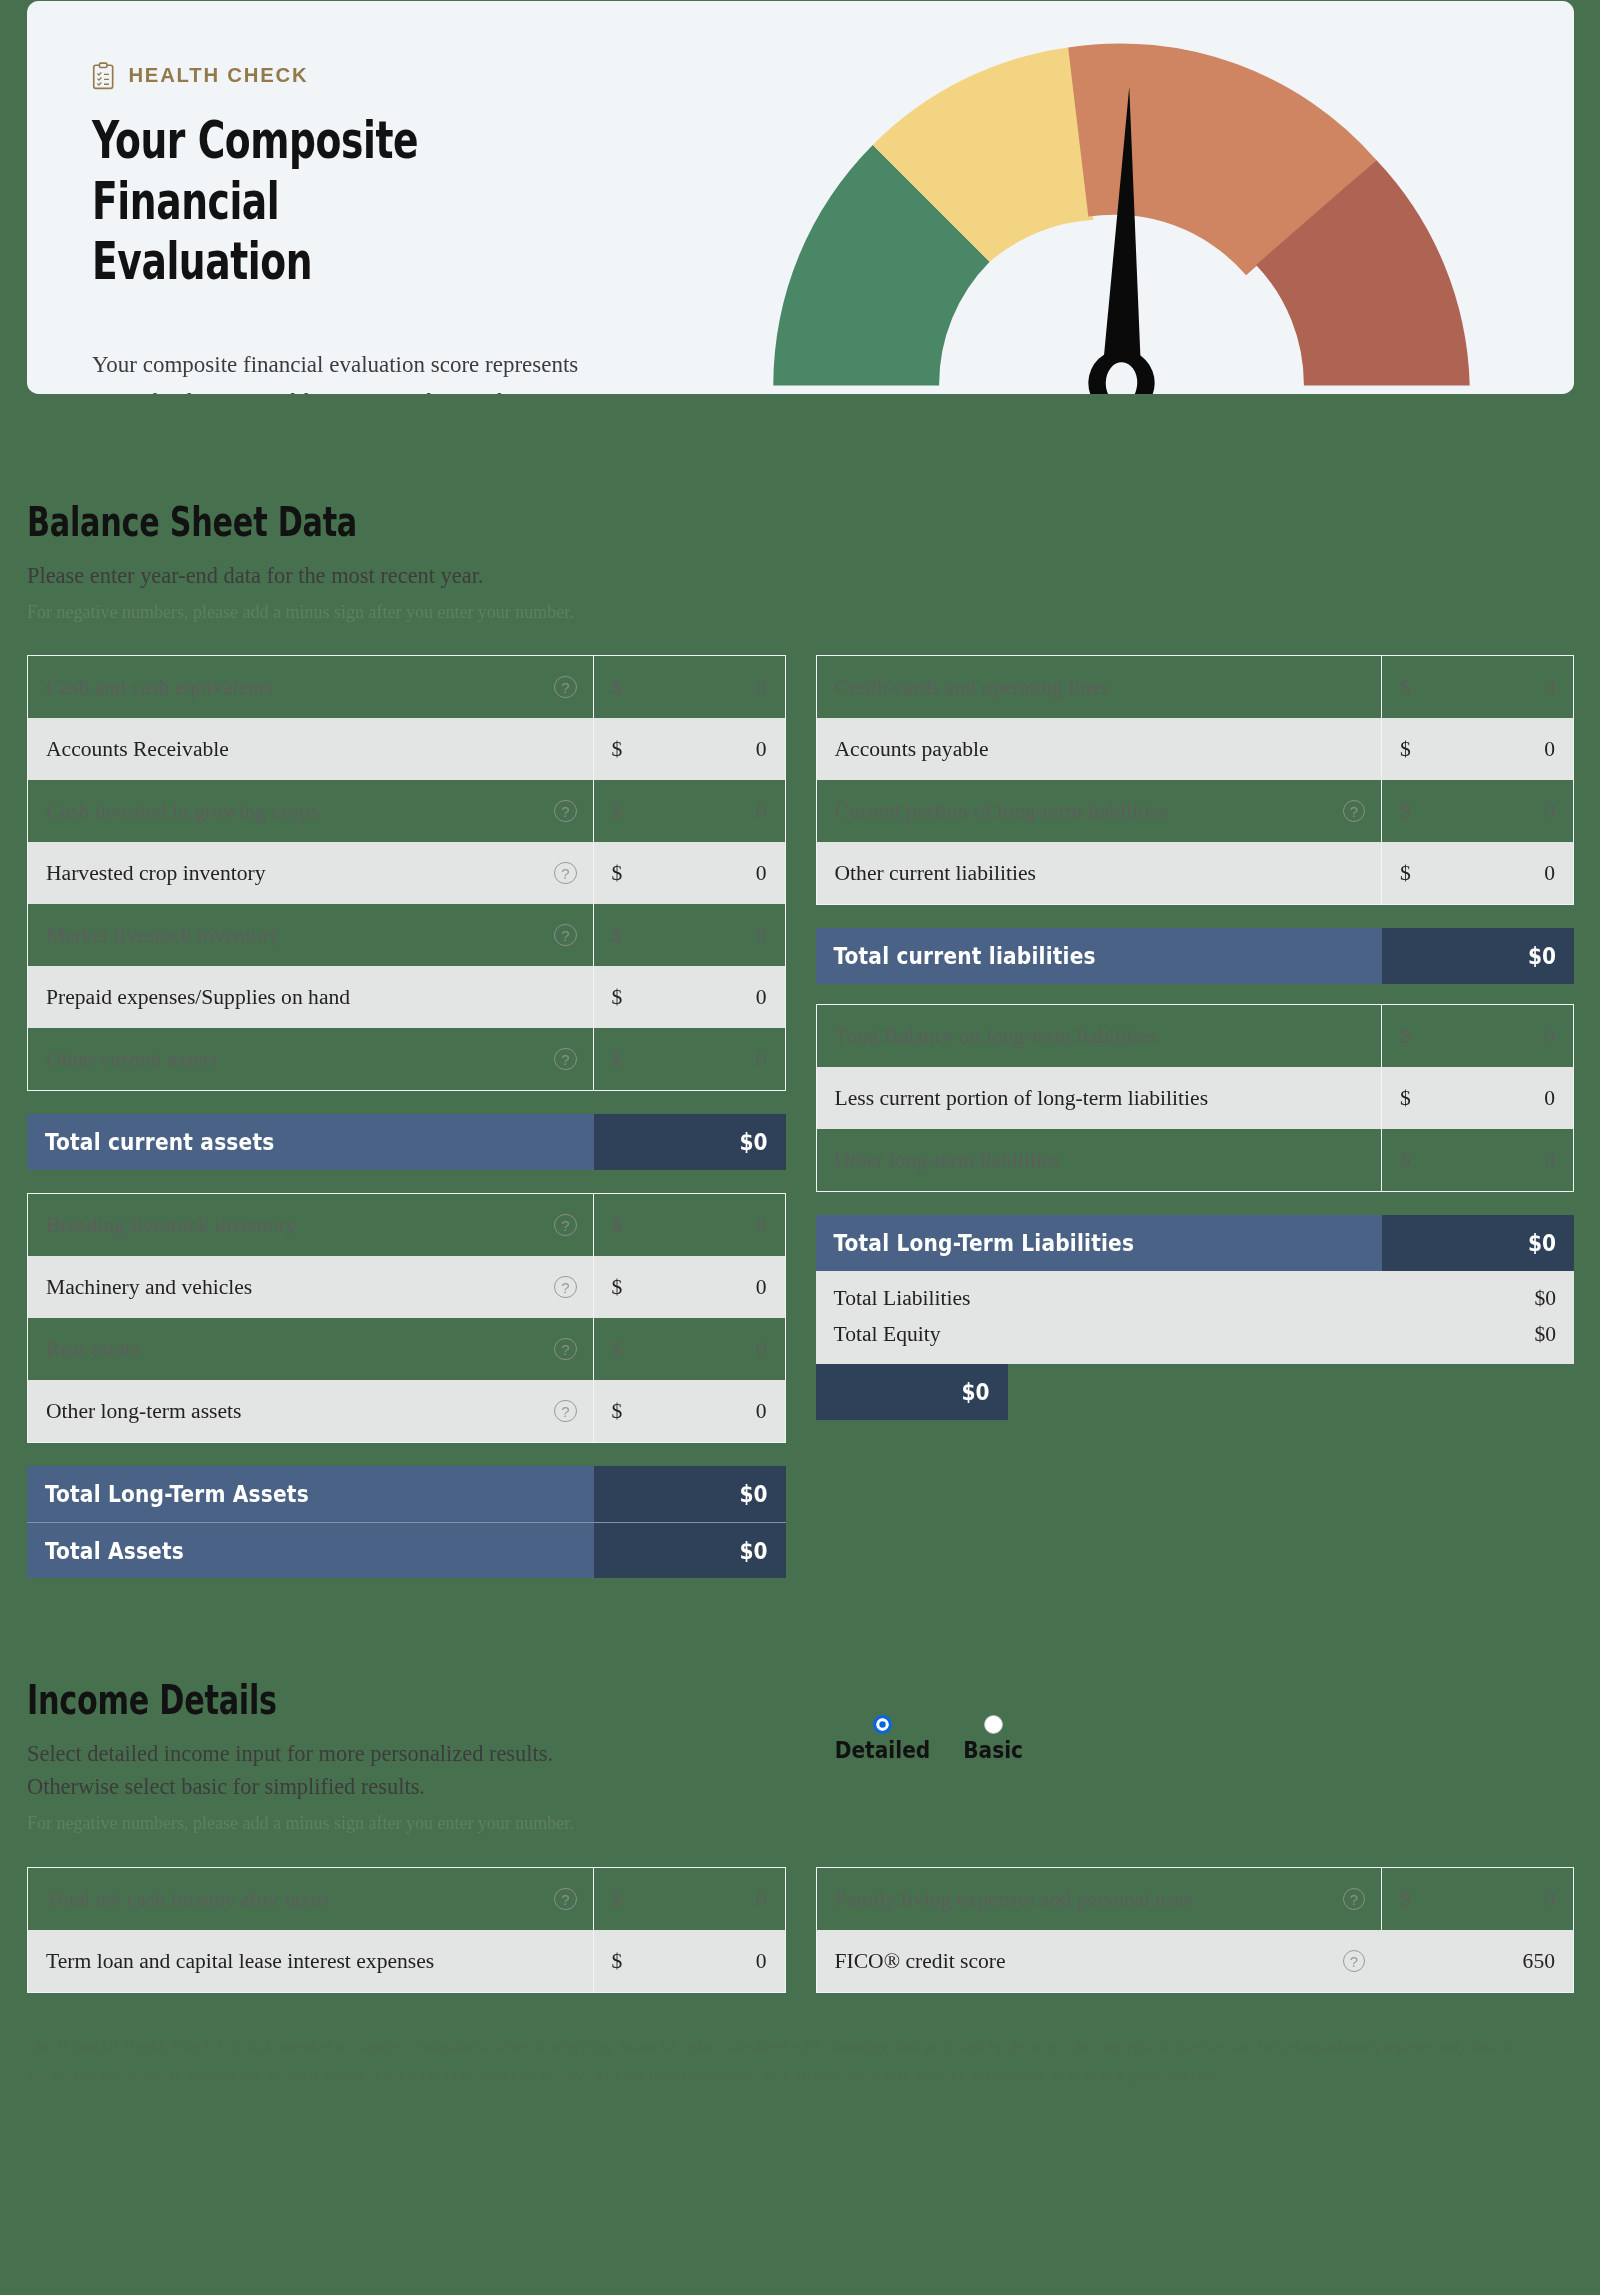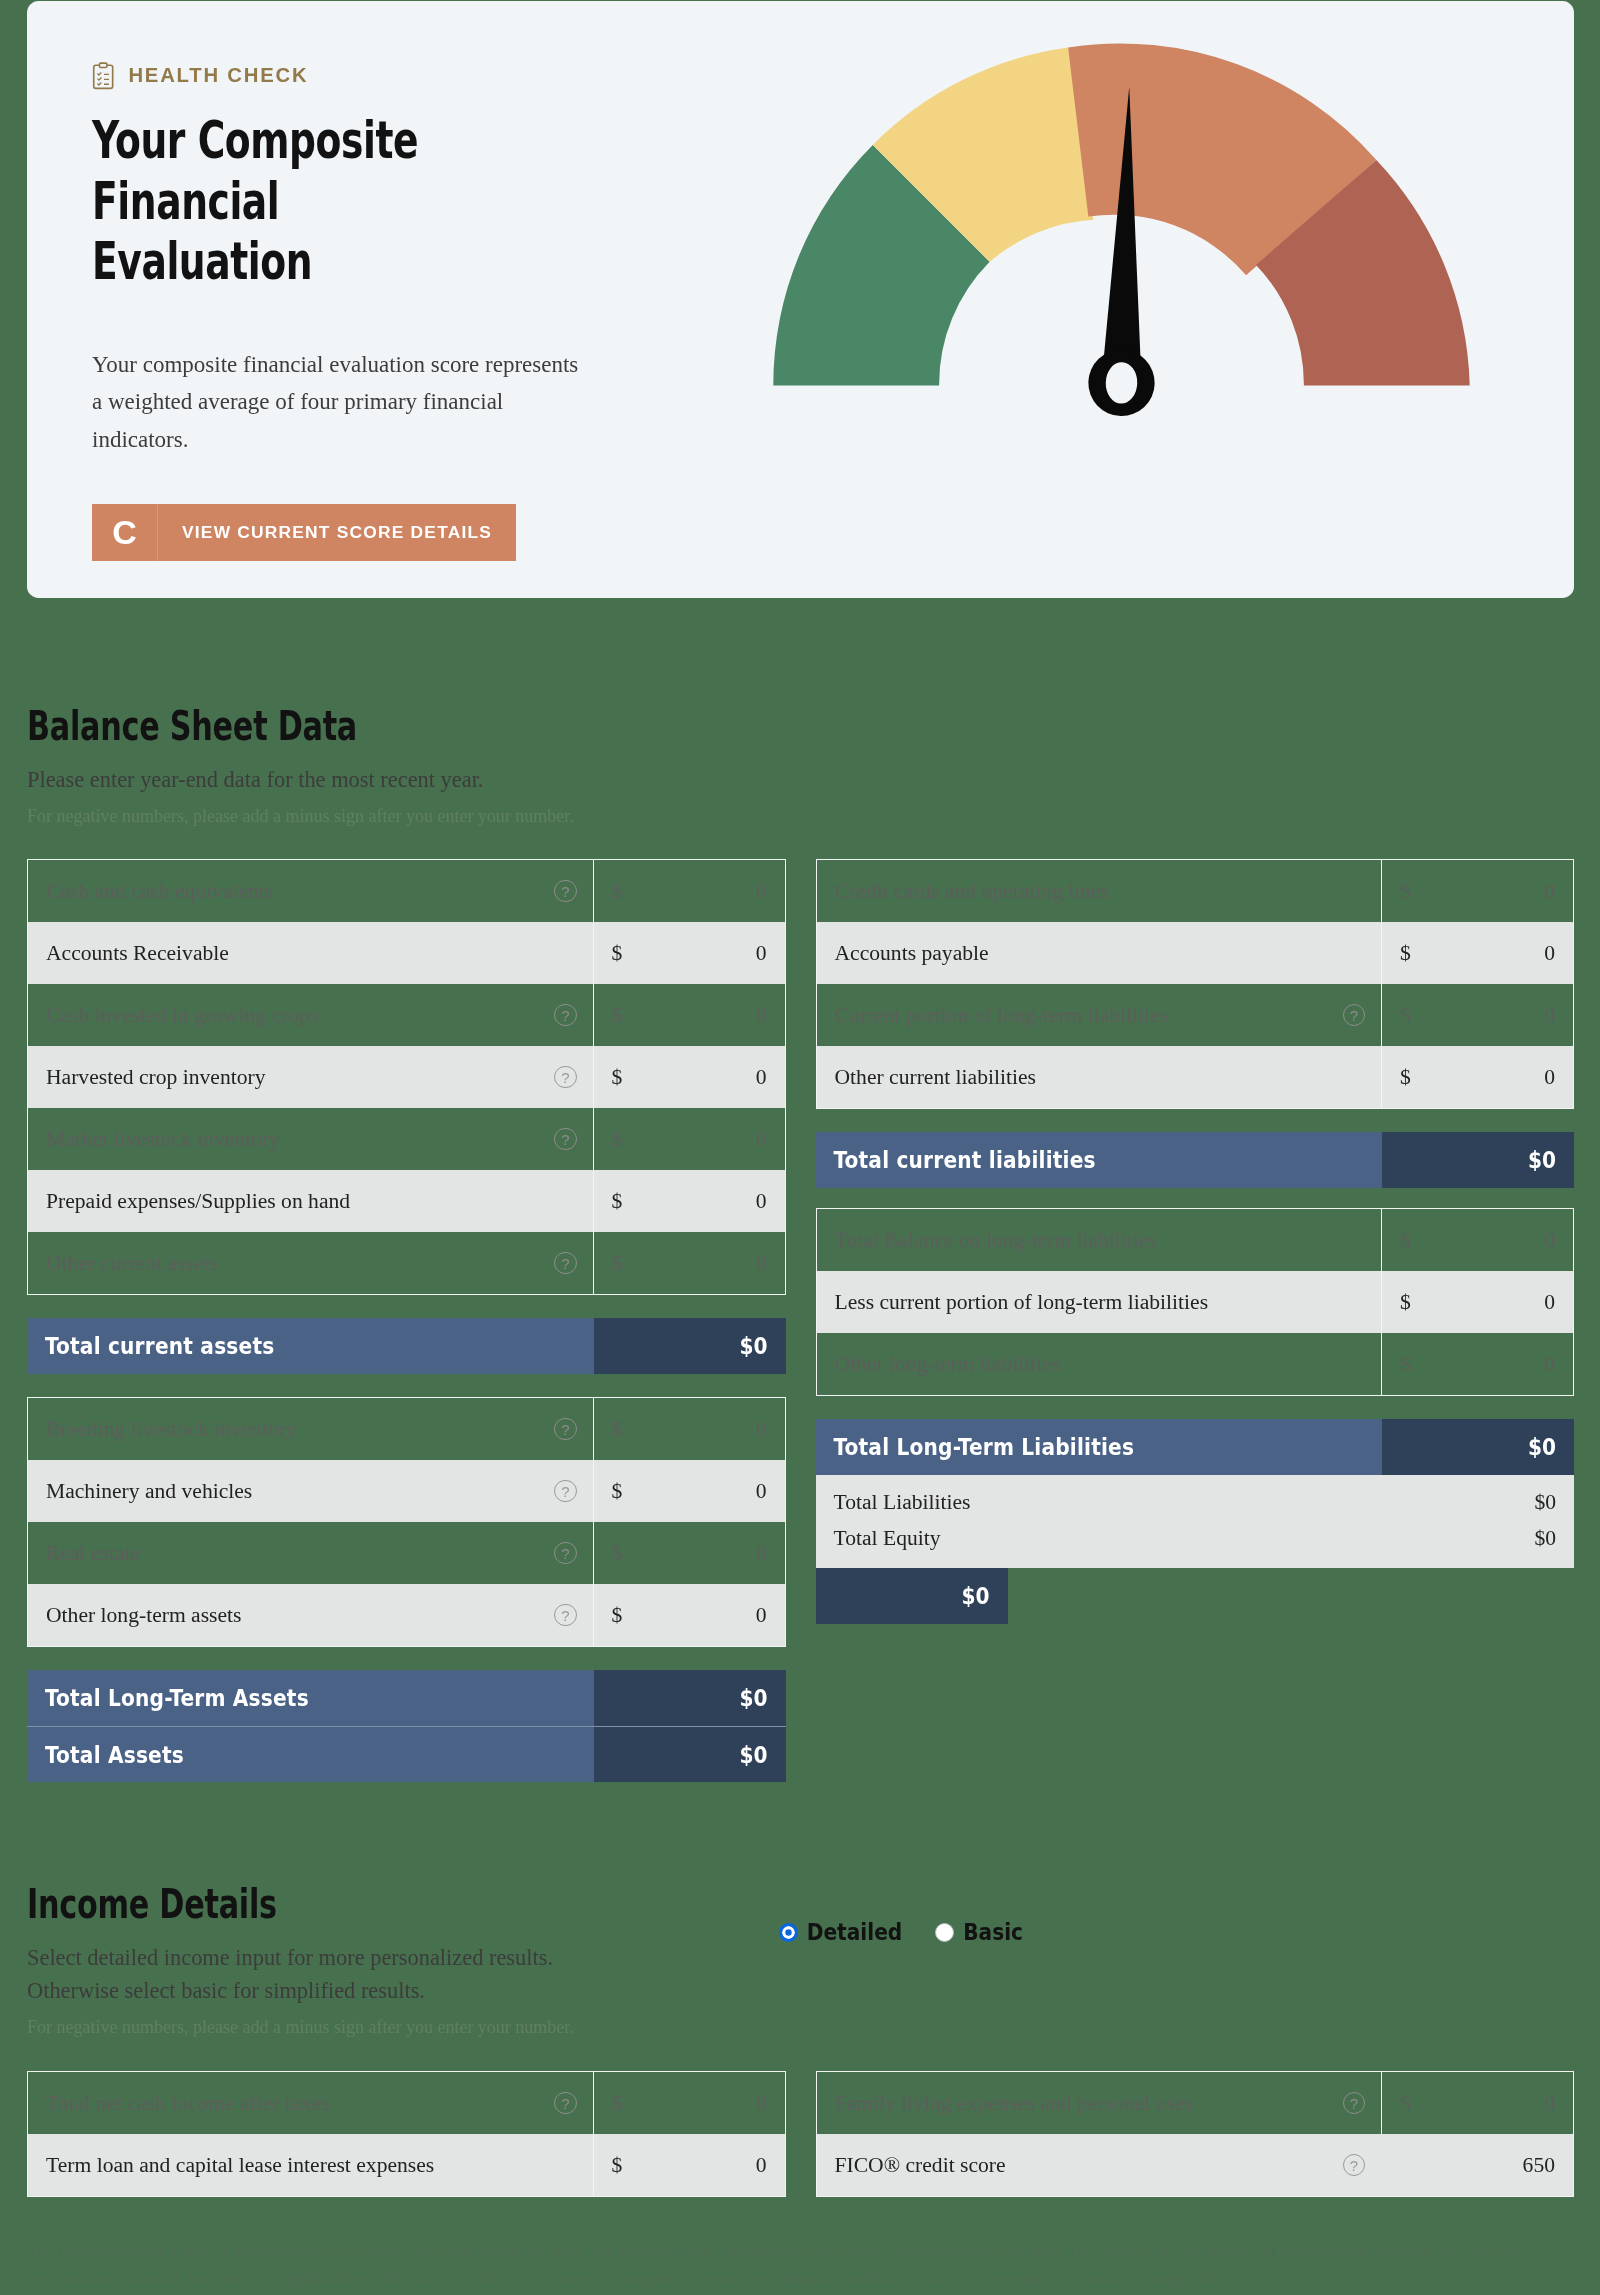--- a/index.html
+++ b/index.html
@@ -7,21 +7,21 @@
     width: 1601px;
     background: #47714e;
     font-family: "Liberation Serif", "DejaVu Serif", serif;
   }
   body { padding: 0 27px; }
 
   
   .hero {
     background: #f1f5f8;
     border-radius: 11.6px;
-    height: 597px;
+    height: 393px;
     position: relative;
     overflow: hidden;
     margin-top: 0.8px;
   }
   .hero-left { padding: 61px 0 0 65px; width: 680px; }
   .eyebrow {
     display: flex; align-items: center; gap: 14px;
     color: #937a4a;
     font-family: "Liberation Sans", sans-serif;
     font-weight: bold;
@@ -206,26 +206,27 @@
     justify-content: space-between;
   }
   .radio-group {
     display: flex;
     gap: 33px;
     align-items: center;
     margin-top: 39px;
     margin-right: 551px;
   }
   .radio-opt {
-    display: flex; align-items: center; gap: 9px;
+    display: flex; align-items: center; gap: 3px;
     cursor: pointer;
     font-family: "DejaVu Sans Condensed", "Liberation Sans Narrow", "Liberation Sans", sans-serif;
     font-weight: bold;
     font-size: 22.4px;
     color: #121212;
+    flex-direction: column;
   }
   .radio-dot {
     width: 19px; height: 19px; border-radius: 50%;
     background: #fff;
     border: 0.8px solid #b9bcc0;
     flex: 0 0 auto;
     position: relative;
   }
   .radio-dot.on {
     background: #0a66e0;

